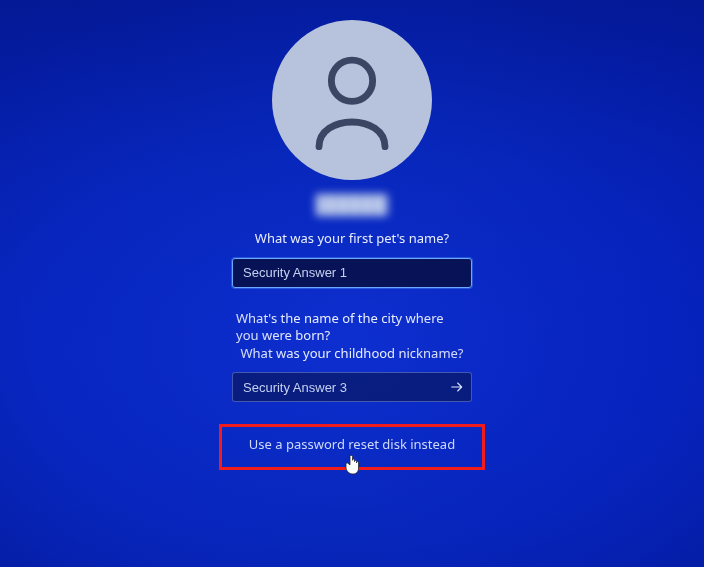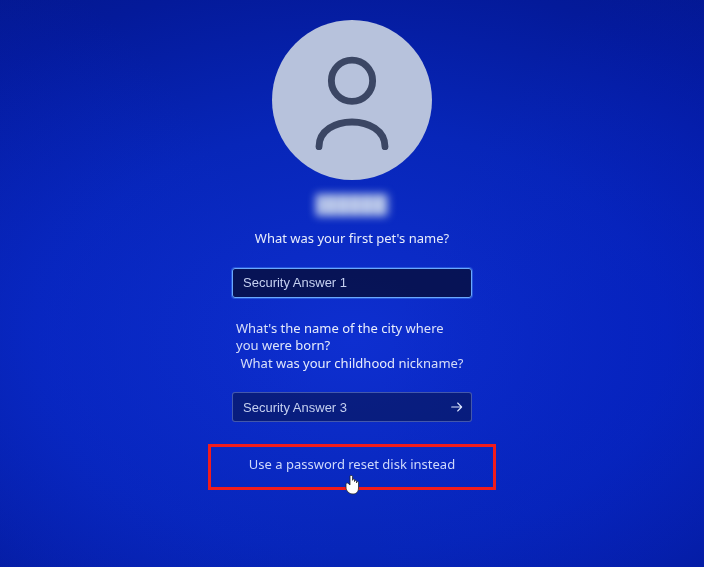--- a/index.html
+++ b/index.html
@@ -66,21 +66,21 @@
       text-align: center;
       color: #e9eefc;
       line-height: 1.35;
       margin: 0 auto;
       max-width: 230px;
     }
     .question.left { text-align: left; margin-left: 4px; max-width: 232px; }
 
     .field-row {
       position: relative;
-      margin-top: 20px;
+      margin-top: 10px;
       margin-bottom: 22px;
       border-radius: 6px;
     }
     .input {
       width: 100%;
       height: 30px;
       background: rgba(8,18,68,0.55);
       border: 1px solid rgba(180,200,255,0.35);
       border-radius: 3px;
       color: #e7edff;
@@ -99,21 +99,21 @@
       position: absolute;
       right: 0; top: 0;
       width: 30px; height: 30px;
       display: flex; align-items: center; justify-content: center;
       color: #dfe7ff;
       cursor: pointer;
     }
 
     .alt-link-wrap {
       margin-top: 0px;
-      width: 288px;
+      width: 266px;
       border: 3px solid #f21c1c;
       padding: 8px 6px 14px;
       display: flex;
       justify-content: center;
       position: relative;
     }
     .alt-link {
       font-size: 13px;
       color: #cfd9fb;
       text-align: center;

